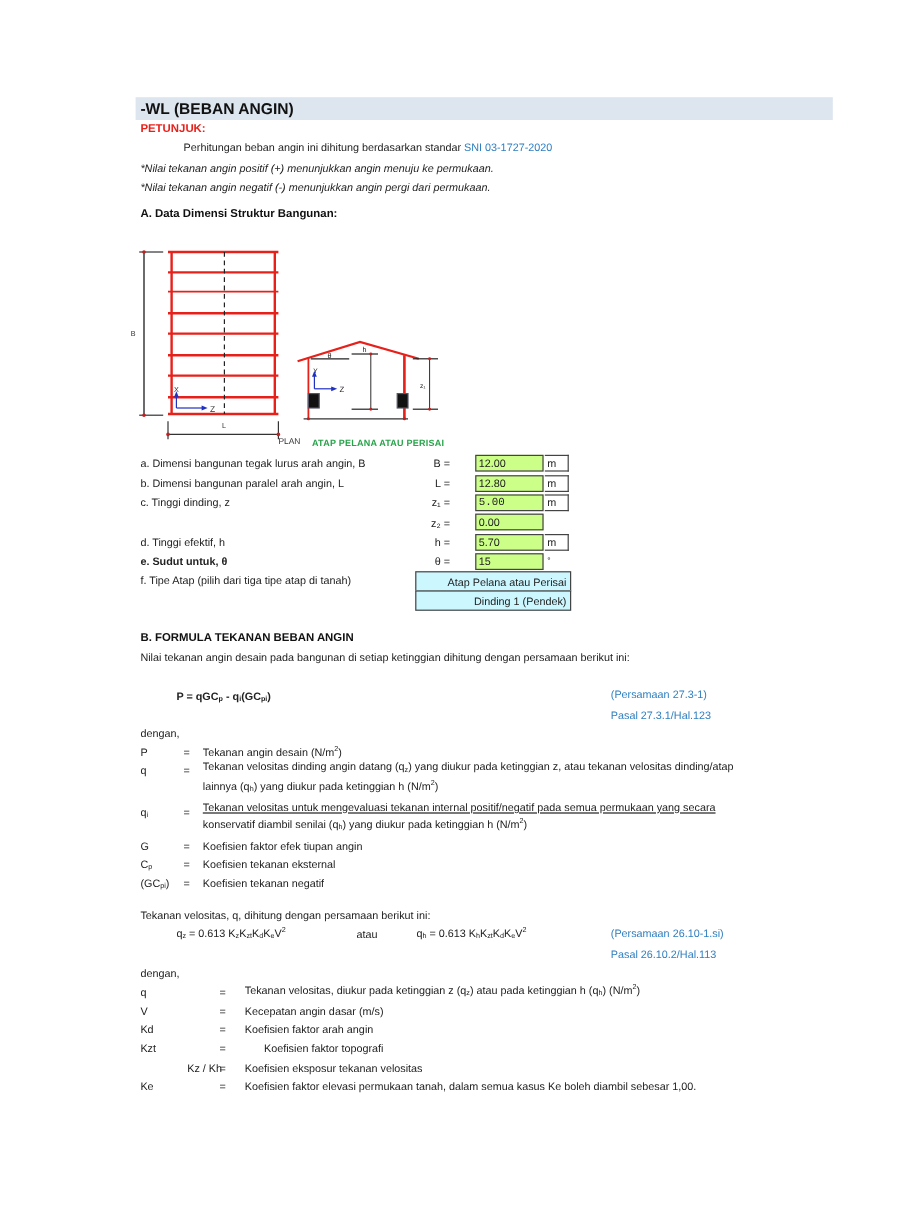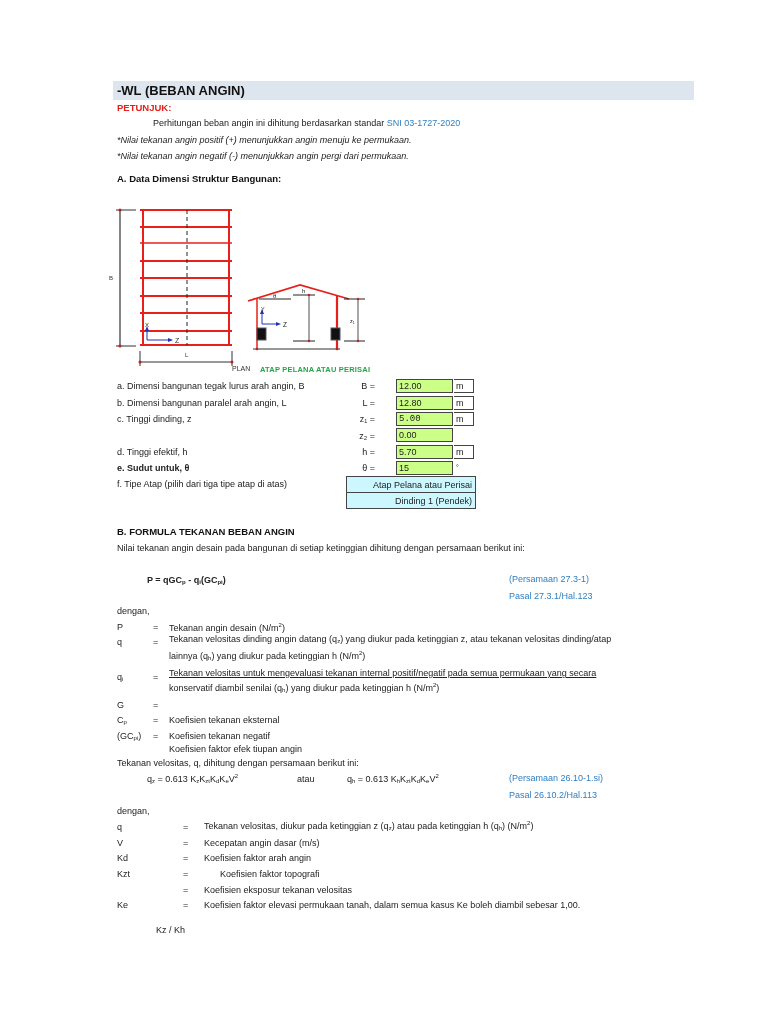--- a/index.html
+++ b/index.html
@@ -143,21 +143,21 @@
 <div class="abs txt" style="left:117px; top:447px;">d. Tinggi efektif, h</div>
 <div class="sym" style="left:335px; top:447px;">h =</div>
 <div class="cell" style="top:445px;">5.70</div>
 <div class="unit" style="top:445px;">m</div>
 
 <div class="abs txt bold" style="left:117px; top:463px;">e. Sudut untuk, θ</div>
 <div class="sym" style="left:335px; top:463px;">θ =</div>
 <div class="cell" style="top:461px;">15</div>
 <div class="unit" style="top:461px; border:none; font-size:7px;">°</div>
 
-<div class="abs txt" style="left:117px; top:479px;">f.   Tipe Atap (pilih dari tiga tipe atap di atas)</div>
+<div class="abs txt" style="left:117px; top:479px;">f.   Tipe Atap (pilih dari tiga tipe atap di tanah)</div>
 <div class="cyan" style="top:476px;">Atap Pelana atau Perisai</div>
 <div class="cyan" style="top:492px;">Dinding 1 (Pendek)</div>
 
 <div class="abs sec" style="left:117px; top:526px;">B.  FORMULA TEKANAN BEBAN ANGIN</div>
 <div class="abs txt" style="left:117px; top:543px;">Nilai tekanan angin desain pada bangunan di setiap ketinggian dihitung dengan persamaan berikut ini:</div>
 
 <div class="abs formula" style="left:147px; top:575px;">P = qGC<sub>p</sub> - q<sub>i</sub>(GC<sub>pi</sub>)</div>
 <div class="abs ref" style="left:477px; top:574px;">(Persamaan 27.3-1)</div>
 <div class="abs ref" style="left:477px; top:591px;">Pasal 27.3.1/Hal.123</div>
 
@@ -172,21 +172,21 @@
 <div class="abs txt" style="left:169px; top:634px;">Tekanan velositas dinding angin datang (q<sub>z</sub>) yang diukur pada ketinggian z, atau tekanan velositas dinding/atap</div>
 <div class="abs txt" style="left:169px; top:650px;">lainnya (q<sub>h</sub>) yang diukur pada ketinggian h (N/m<sup>2</sup>)</div>
 
 <div class="abs txt" style="left:117px; top:672px;">q<sub>i</sub></div>
 <div class="abs txt" style="left:153px; top:672px;">=</div>
 <div class="abs txt" style="left:169px; top:668px;text-decoration:underline;">Tekanan velositas untuk mengevaluasi tekanan internal positif/negatif pada semua permukaan yang secara</div>
 <div class="abs txt" style="left:169px; top:682px;">konservatif diambil senilai (q<sub>h</sub>) yang diukur pada ketinggian h (N/m<sup>2</sup>)</div>
 
 <div class="abs txt" style="left:117px; top:700px;">G</div>
 <div class="abs txt" style="left:153px; top:700px;">=</div>
-<div class="abs txt" style="left:169px; top:700px;margin-top:44px;">Koefisien faktor efek tiupan angin</div>
+<div class="abs txt" style="left:169px; top:700px;">Koefisien faktor efek tiupan angin</div>
 
 <div class="abs txt" style="left:117px; top:715px;">C<sub>p</sub></div>
 <div class="abs txt" style="left:153px; top:715px;">=</div>
 <div class="abs txt" style="left:169px; top:715px;">Koefisien tekanan eksternal</div>
 
 <div class="abs txt" style="left:117px; top:731px;">(GC<sub>pi</sub>)</div>
 <div class="abs txt" style="left:153px; top:731px;">=</div>
 <div class="abs txt" style="left:169px; top:731px;">Koefisien tekanan negatif</div>
 
 <div class="abs txt" style="left:117px; top:758px;">Tekanan velositas, q, dihitung dengan persamaan berikut ini:</div>
@@ -207,19 +207,19 @@
 <div class="abs txt" style="left:204px; top:838px;">Kecepatan angin dasar (m/s)</div>
 
 <div class="abs txt" style="left:117px; top:853px;">Kd</div>
 <div class="abs txt" style="left:183px; top:853px;">=</div>
 <div class="abs txt" style="left:204px; top:853px;">Koefisien faktor arah angin</div>
 
 <div class="abs txt" style="left:117px; top:869px;">Kzt</div>
 <div class="abs txt" style="left:183px; top:869px;">=</div>
 <div class="abs txt" style="left:204px; top:869px;padding-left:16px;">Koefisien faktor topografi</div>
 
-<div class="abs txt" style="left:117px; top:925px;padding-left:39px;">Kz / Kh</div>
+<div class="abs txt" style="left:117px; top:885px;padding-left:39px;">Kz / Kh</div>
 <div class="abs txt" style="left:183px; top:885px;">=</div>
 <div class="abs txt" style="left:204px; top:885px;">Koefisien eksposur tekanan velositas</div>
 
 <div class="abs txt" style="left:117px; top:900px;">Ke</div>
 <div class="abs txt" style="left:183px; top:900px;">=</div>
 <div class="abs txt" style="left:204px; top:900px;">Koefisien faktor elevasi permukaan tanah, dalam semua kasus Ke boleh diambil sebesar 1,00.</div>
 
 </body></html>

